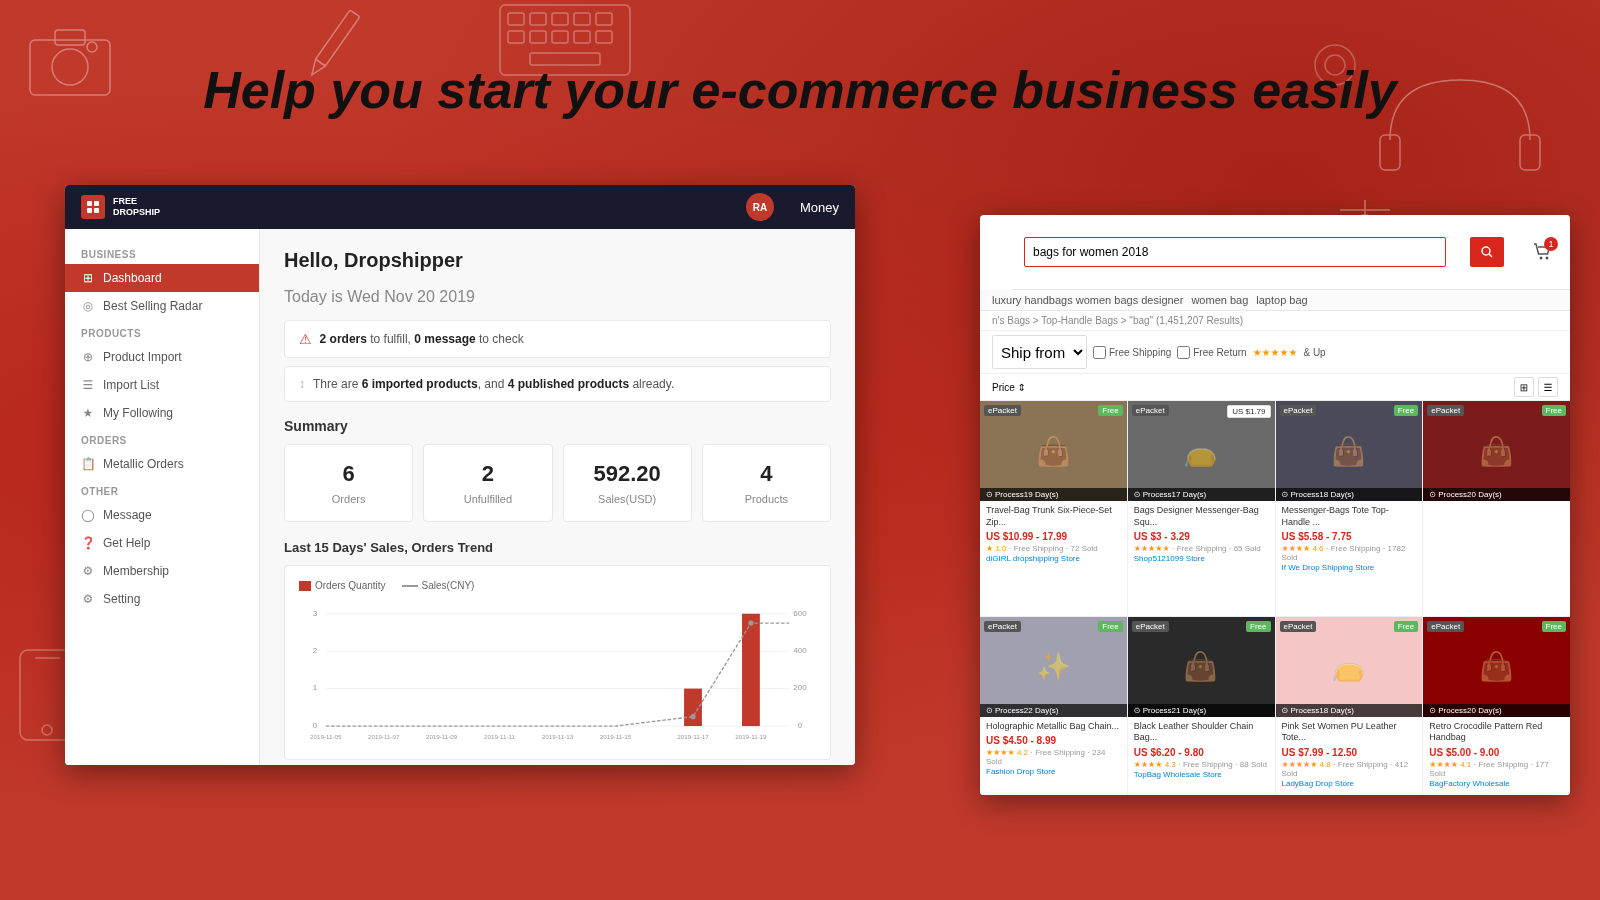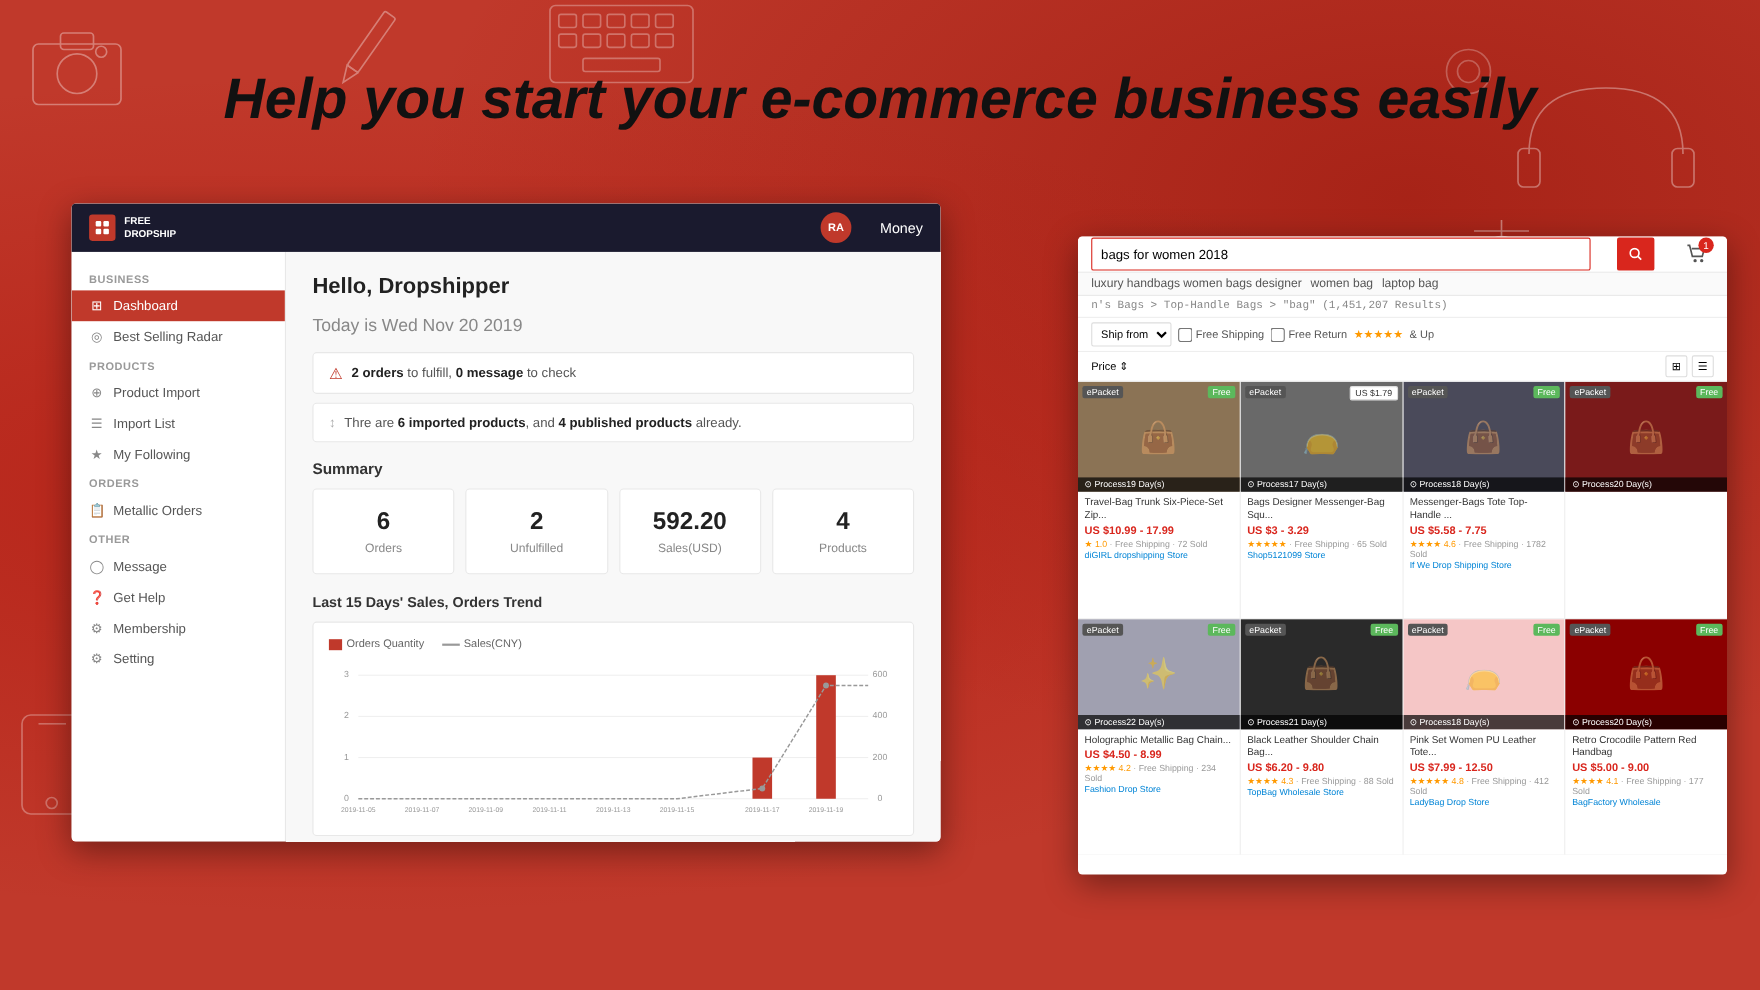--- a/index.html
+++ b/index.html
@@ -282,25 +282,26 @@
     }
     .chart-area {
       position: relative;
       height: 140px;
     }
 
     
     .right-topbar {
       background: #fff;
       border-bottom: 1px solid #e8e8e8;
-      padding: 1px 12px;
+      padding: 22px 12px;
       display: flex;
       align-items: center;
       gap: 24px;
       flex-shrink: 0;
+      margin-left: 32px;
     }
     .search-bar {
       flex: 1;
       height: 30px;
       border: 1px solid #d9261d;
       border-radius: 2px;
       padding: 0 8px;
       font-size: 12px;
       outline: none;
     }
@@ -351,35 +352,34 @@
       cursor: pointer;
     }
     .breadcrumb-bar {
       padding: 4px 12px;
       font-size: 10px;
       color: #888;
       border-bottom: 1px solid #eee;
       display: flex;
       align-items: flex-start;
       gap: 4px;
-      font-family: Liberation Mono, monospace;
     }
     .filter-bar {
       padding: 4px 12px;
       display: flex;
       align-items: center;
       gap: 6px;
       border-bottom: 1px solid #eee;
       font-size: 10px;
     }
     .filter-select {
-      height: 22px;
+      height: 34px;
       border: 1px solid #ddd;
       border-radius: 2px;
-      font-size: 10px;
+      font-size: 15px;
       padding: 0 4px;
       background: #fff;
     }
     .filter-checkbox-label {
       display: flex;
       align-items: center;
       gap: 3px;
       font-size: 10px;
       color: #555;
     }

